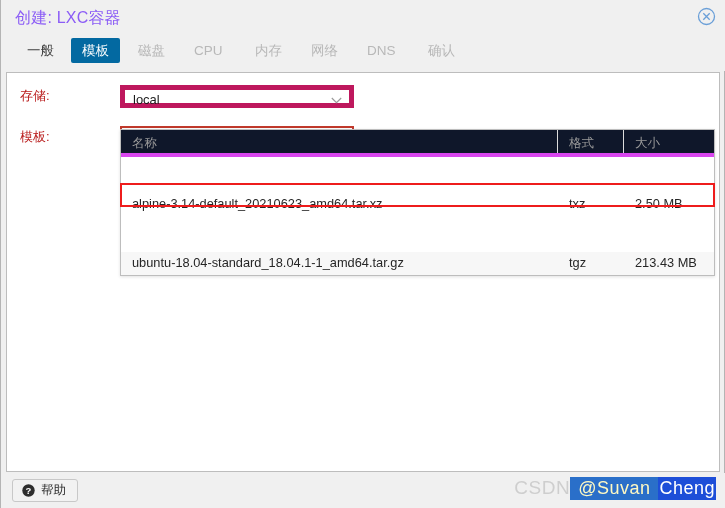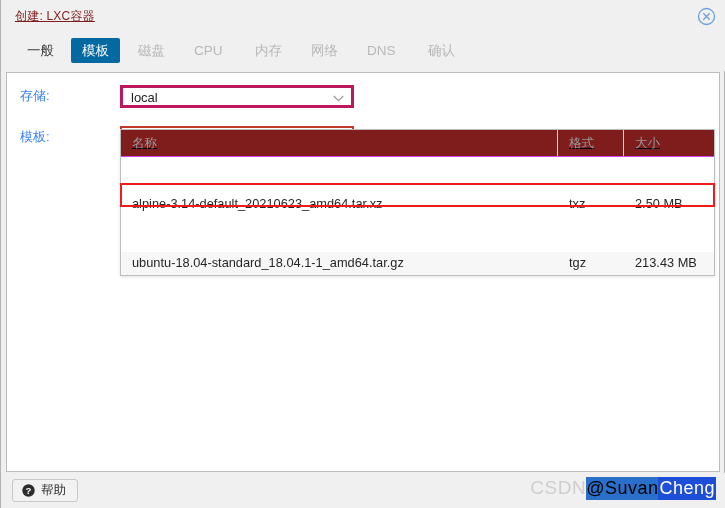--- a/index.html
+++ b/index.html
@@ -32,25 +32,24 @@
     position: absolute;
     left: 0; top: 0;
     width: 725px;
     height: 33px;
     background: #f0f0f0;
   }
   .title-text {
     position: absolute;
     left: 14px;
     top: 8px;
-    font-size: 12px;
-    color: #7f1d1d;
+    font-size: 16px;
+    color: #8b5cf6;
     letter-spacing: 0.2px;
     white-space: nowrap;
-    text-decoration: underline;
   }
   .close-btn {
     position: absolute;
     right: 10px;
     top: 7px;
     width: 19px;
     height: 19px;
     cursor: pointer;
   }
   .close-btn svg { display: block; }
@@ -104,31 +103,31 @@
     position: absolute;
     left: 0;
     width: 100%;
     height: 23px;
   }
   .form-label {
     position: absolute;
     left: 13px;
     top: 2px;
     font-size: 13px;
-    color: #3b82f6;
+    color: #b91c1c;
     white-space: nowrap;
   }
   .combo {
     position: absolute;
     left: 113px;
     top: 0;
     width: 234px;
     height: 23px;
     background: #ffffff;
-    border: 3px solid #be185d;
+    border: 5px solid #be185d;
     box-sizing: border-box;
     cursor: pointer;
   }
   .combo.highlighted {
     border: 2px solid #c0392b;
     box-shadow: 0 0 0 0px #c0392b;
   }
   .combo-value {
     position: absolute;
     left: 8px;
@@ -153,24 +152,23 @@
     top: 56px;
     width: 595px;
     background: #ffffff;
     border: 1px solid #bdbdbd;
     box-sizing: border-box;
     box-shadow: 0 1px 3px rgba(0,0,0,0.12);
   }
   .dd-header {
     display: flex;
     height: 27px;
-    background: #7f1d1d;
-    border-bottom: 1px solid #d946ef;
-    box-sizing: border-box;
-    text-decoration: underline;
+    background: #0f172a;
+    border-bottom: 4px solid #d946ef;
+    box-sizing: border-box;
   }
   .dd-th {
     font-size: 12.5px;
     color: #9a9a9a;
     line-height: 26px;
     padding-left: 11px;
     box-sizing: border-box;
     border-right: 1px solid #dcdcdc;
     white-space: nowrap;
     overflow: hidden;
@@ -262,23 +260,23 @@
     font-size: 18px;
     letter-spacing: 0.5px;
     user-select: none;
   }
   .wm-faint {
     color: #c9c9c9;
     font-size: 19px;
     opacity: 0.85;
   }
   .wm-sel-a {
-    color: #000000;
+    color: #fef9c3;
     background: #2a6fc9;
-    padding: 1px 0;
+    padding: 1px 8px;
   }
   .wm-sel-b {
     color: #ffffff;
     background: #1d4ed8;
     padding: 1px 1px;
   }
 </style>
 </head>
 <body>
 

